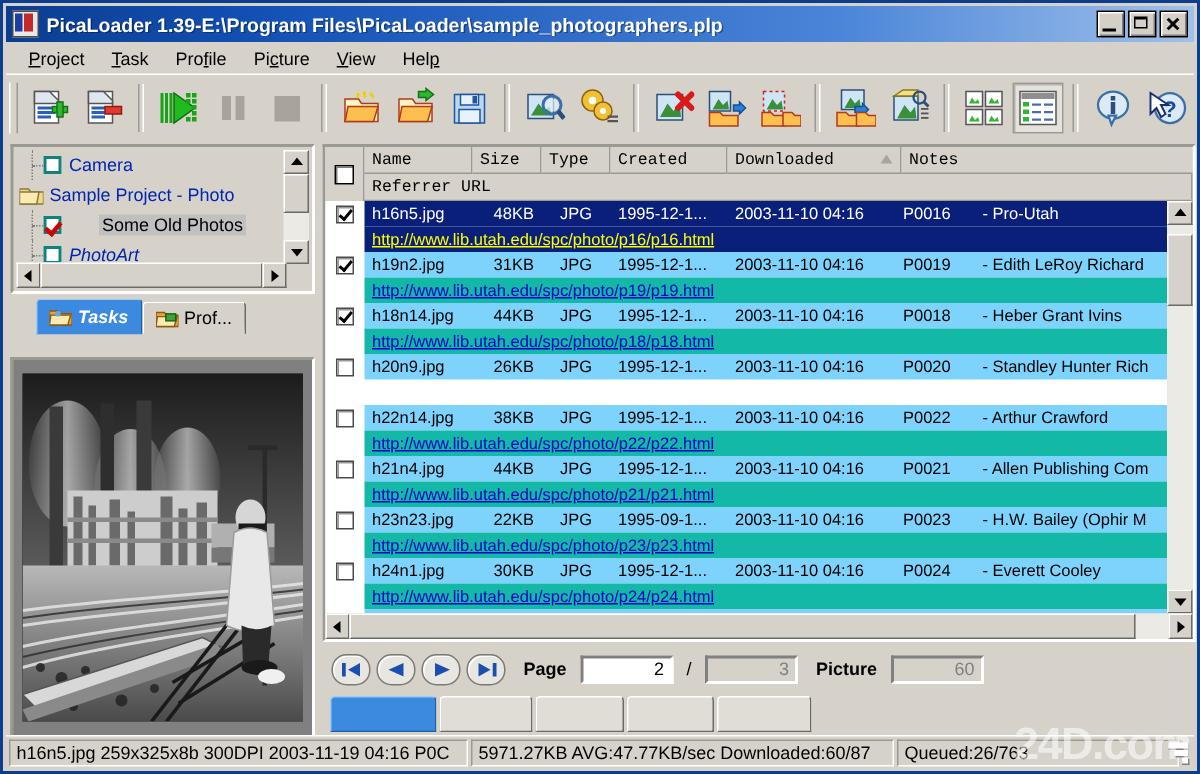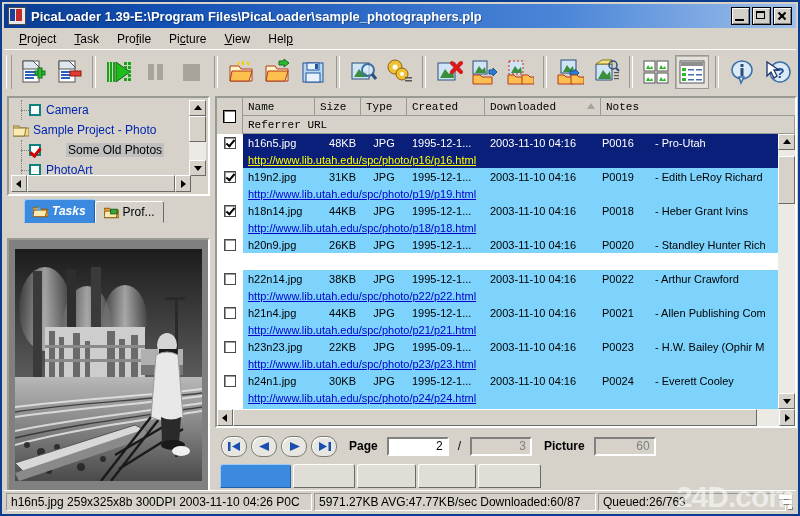--- a/index.html
+++ b/index.html
@@ -214,21 +214,21 @@
     padding-top:3px;box-sizing:border-box;background:#ffffff;}
   .row.sel .cbcell{background:#ffffff;}
   .rcb{width:12px;height:12px;background:#ffffff;border:1px solid #4a4a4a;
     box-shadow:inset 1px 1px 0 #9a9a94;box-sizing:border-box;position:relative;}
   .rcb.checked:after{
     content:"";position:absolute;left:3px;top:0px;width:3px;height:7px;
     border:solid #000;border-width:0 2px 2px 0;transform:rotate(40deg);
   }
   .rbody{flex:1 1 auto;display:flex;flex-direction:column;min-width:0;}
   .rline{height:17px;display:flex;align-items:center;background:#7dd3fc;box-sizing:border-box;}
-  .rurl{height:17px;display:flex;align-items:center;background:#7dd3fc;box-sizing:border-box;padding-left:5px;}
+  .rurl{height:17px;display:flex;align-items:center;background:#14b8a6;box-sizing:border-box;padding-left:5px;}
   .rurl span{color:#0000cc;text-decoration:underline;font-size:11px;white-space:nowrap;}
   .cell{font-size:11px;color:#000;white-space:nowrap;overflow:hidden;
     box-sizing:border-box;padding-left:5px;display:flex;align-items:center;height:17px;}
   .cell.r{justify-content:flex-end;padding-right:5px;padding-left:0;}
   .cell.c{justify-content:center;padding-left:0;}
   .row.sel .rline{background:#0a1f7a;}
   .row.sel .rurl{background:#0a1f7a;}
   .row.sel .cell{color:#ffffff;}
   .row.sel .rurl span{color:#ffff00;}
   .row.clipped{height:12px;overflow:hidden;}
@@ -572,21 +572,21 @@
 
       <div class="tree-row" style="padding-left:2px;">
         <div class="tw">
           <span class="guide"></span>
             <span class="guide-h"></span>
         </div>
         <div class="cbx checked"></div>
         <span class="tlabel sel">Some Old Photos</span>
       </div>
 
-      <div class="tree-row" style="padding-left:2px;">
+      <div class="tree-row" style="padding-left:2px;font-style:italic;">
         <div class="tw">
           <span class="guide"></span>
             <span class="guide-h"></span>
         </div>
         <div class="cbx"></div>
         <span class="tlabel">PhotoArt</span>
       </div>
     </div>
 
     <div class="vsb">
@@ -1035,21 +1035,21 @@
           </g>
         <rect x="4" y="11" width="5" height="2" fill="#777"></rect>
         <circle cx="12" cy="4" r="3.4" fill="#bfe0f7" stroke="#2b6fa8" stroke-width="1.2"></circle>
         <line x1="14" y1="6" x2="16" y2="8.5" stroke="#2b6fa8" stroke-width="1.6"></line>
       </svg>
       <span>Monitor</span>
     </div>
   </div>
 
   <div class="statusbar">
-    <div class="spanel" style="width:306px;">h16n5.jpg 259x325x8b 300DPI 2003-11-10 04:26 P0C</div>
+    <div class="spanel" style="width:306px;">h16n5.jpg 259x325x8b 300DPI 2003-11-19 04:16 P0C</div>
     <div class="spanel" style="width:282px;">5971.27KB AVG:47.77KB/sec Downloaded:60/87</div>
     <div class="spanel" style="width:188px;">Queued:26/763</div>
     <div class="grip">
       <i style="width:4px;height:4px;bottom:0;"></i>
       <i style="width:9px;height:4px;bottom:5px;right:0;"></i>
       <i style="width:13px;height:4px;bottom:10px;right:0;"></i>
     </div>
   </div>
 
   <div class="wm">24D.com</div>

